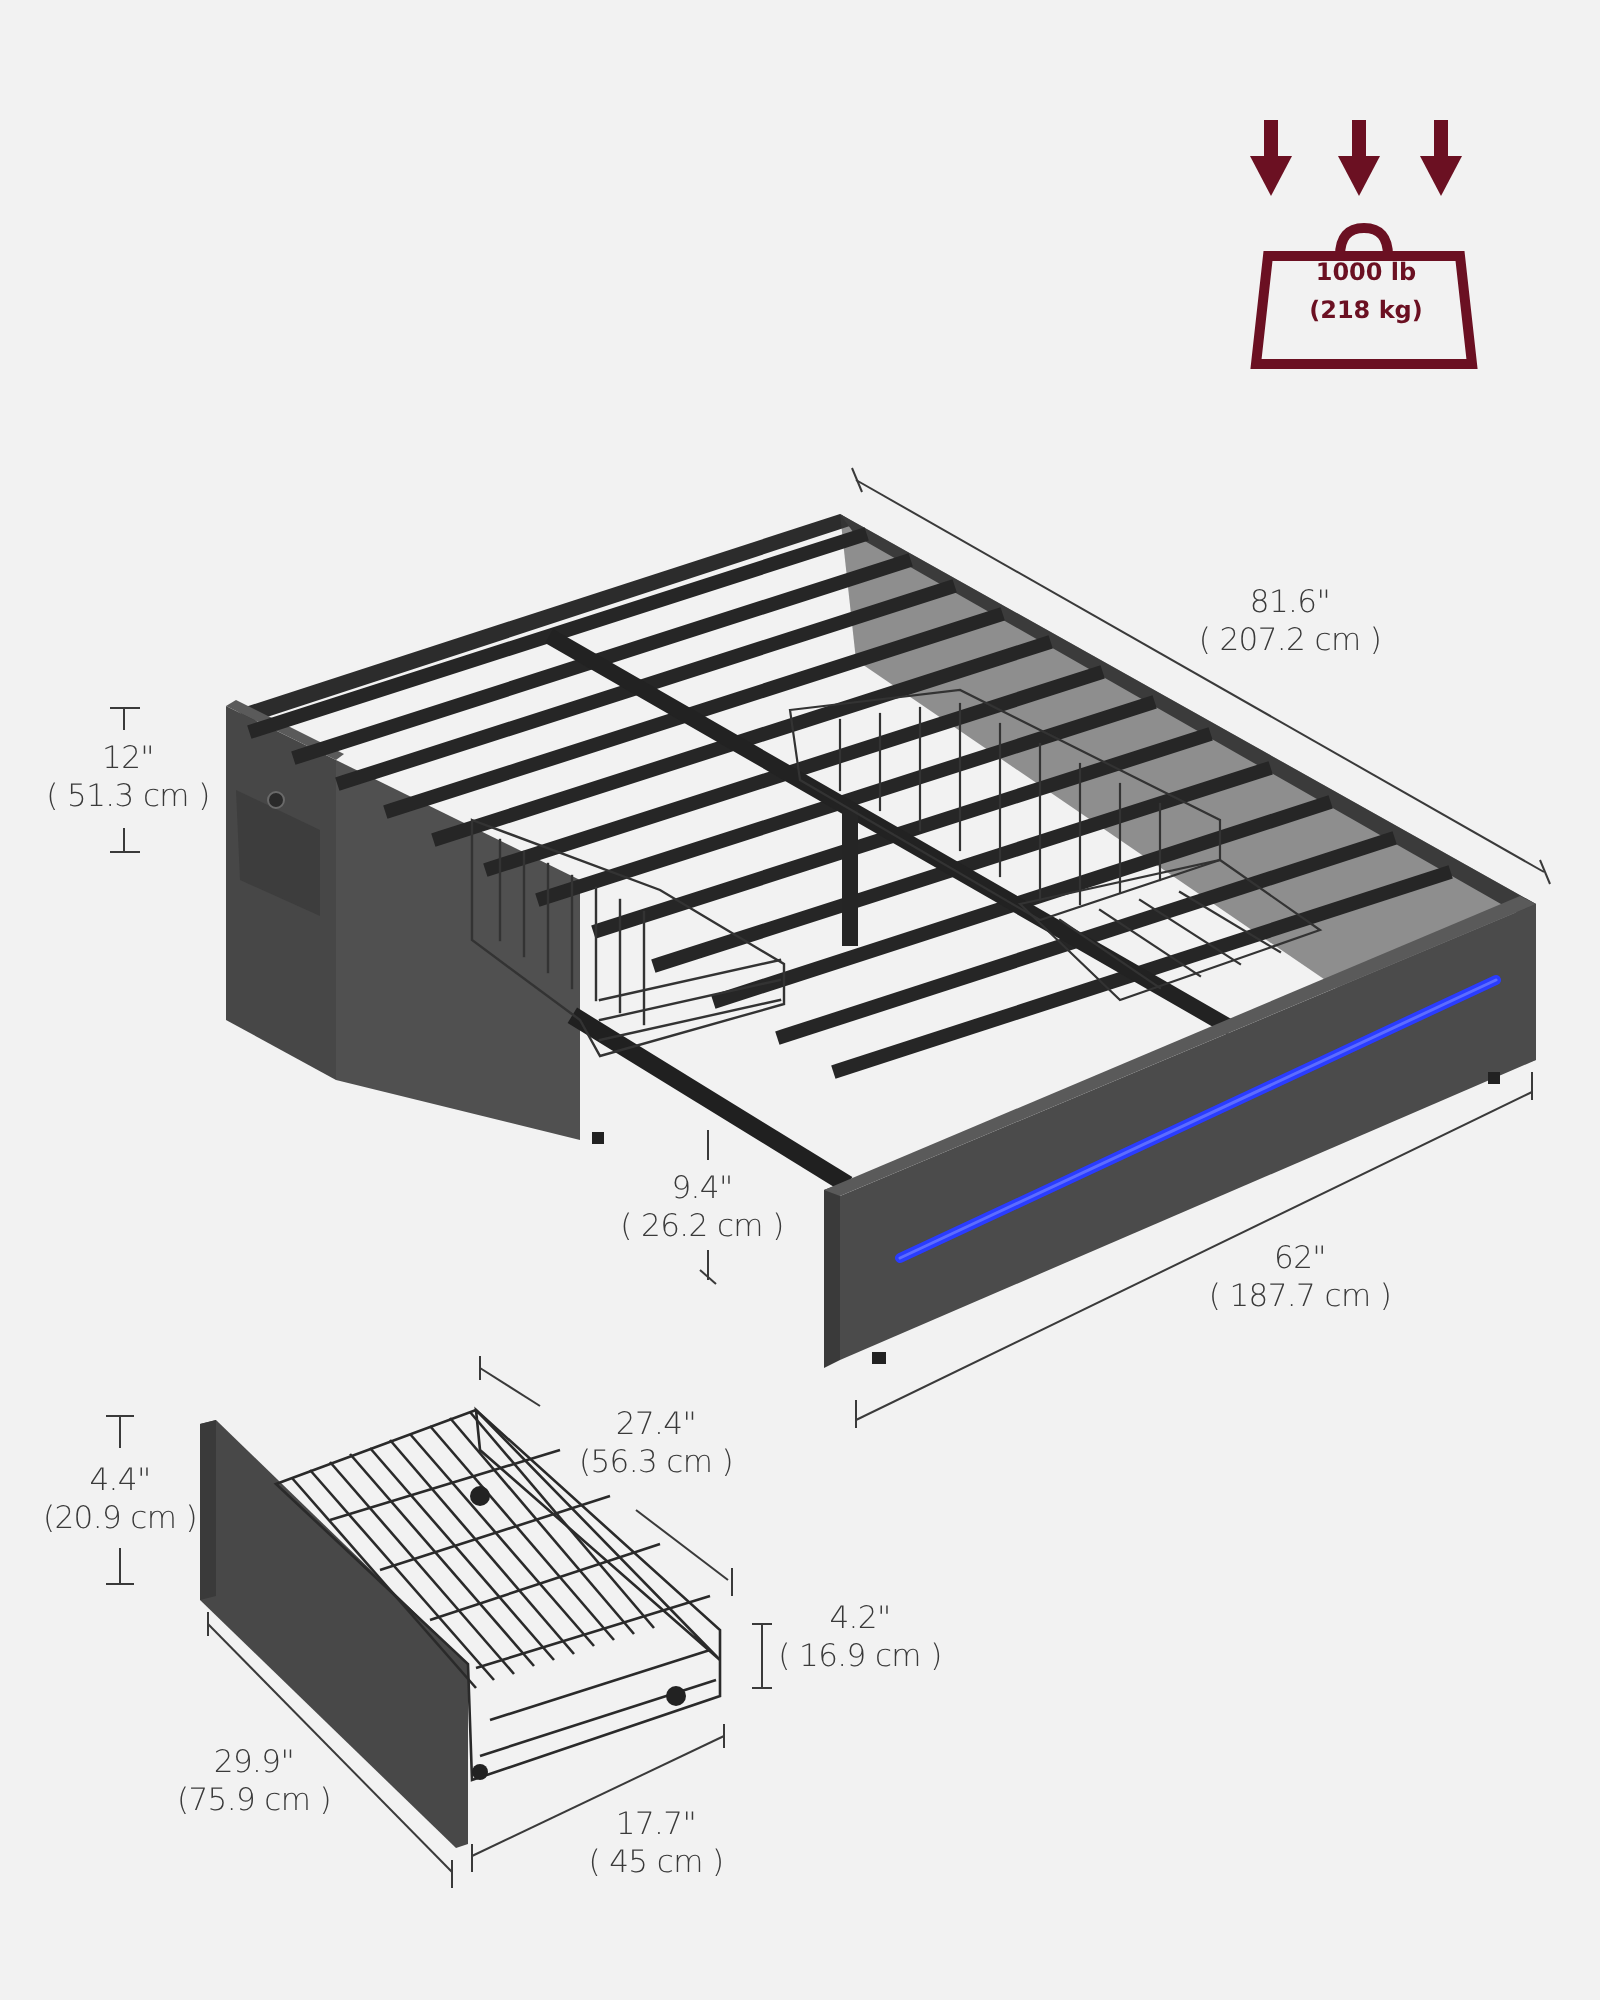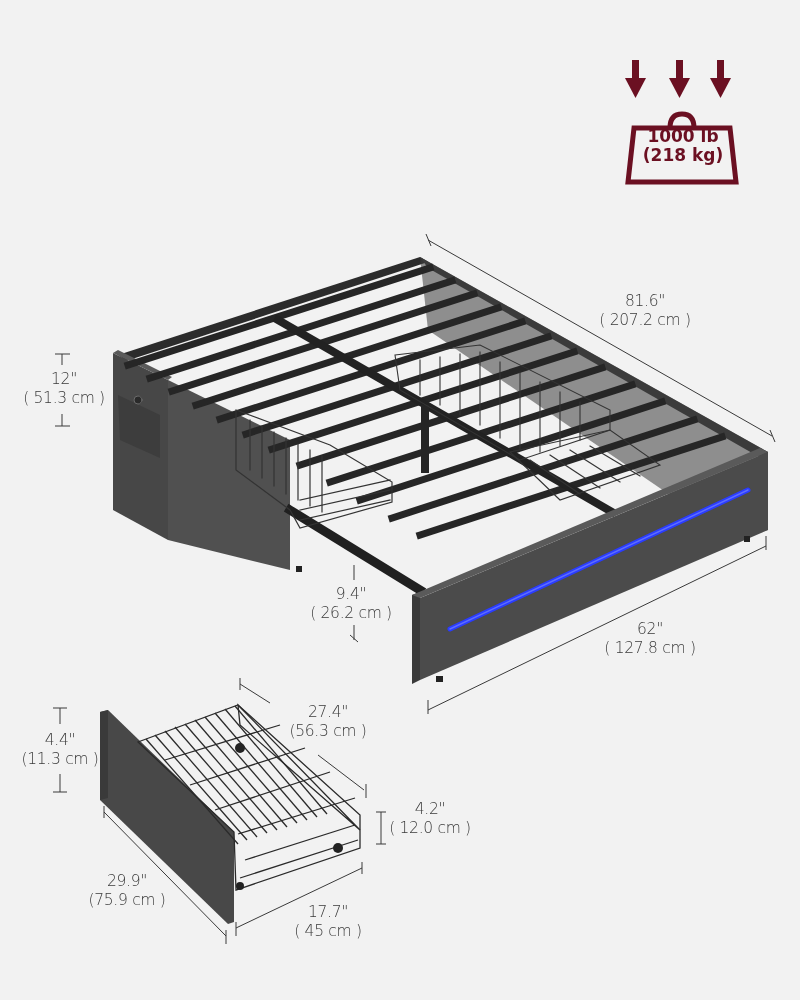--- a/index.html
+++ b/index.html
@@ -24,21 +24,21 @@
   .label span { display: block; }
   .weight-badge {
     position: absolute;
     left: 624px; top: 58px; width: 116px; height: 128px;
   }
   .weight-text {
     position: absolute;
     left: 640px; top: 127px; width: 86px;
     color: #6b1022;
     font-weight: bold;
-    font-size: 17px;
+    font-size: 12px;
     line-height: 19px;
     text-align: center;
   }
   .weight-text span { display: block; }
 </style>
 </head>
 <body>
 
 <div class="canvas">
 
@@ -223,34 +223,34 @@
   <div class="label" style="left:10px; top:370px; width:108px;">
     <span>12"</span>
     <span>( 51.3 cm )</span>
   </div>
   <div class="label" style="left:296px; top:585px; width:110px;">
     <span>9.4"</span>
     <span>( 26.2 cm )</span>
   </div>
   <div class="label" style="left:590px; top:620px; width:120px;">
     <span>62"</span>
-    <span>( 127.8 cm )</span>
+    <span>( 187.7 cm )</span>
   </div>
 
   <div class="label" style="left:278px; top:703px; width:100px;">
     <span>27.4"</span>
     <span>(56.3 cm )</span>
   </div>
   <div class="label" style="left:10px; top:731px; width:100px;">
     <span>4.4"</span>
-    <span>(11.3 cm )</span>
+    <span>(20.9 cm )</span>
   </div>
   <div class="label" style="left:384px; top:800px; width:92px;">
     <span>4.2"</span>
-    <span>( 12.0 cm )</span>
+    <span>( 16.9 cm )</span>
   </div>
   <div class="label" style="left:72px; top:872px; width:110px;">
     <span>29.9"</span>
     <span>(75.9 cm )</span>
   </div>
   <div class="label" style="left:276px; top:903px; width:104px;">
     <span>17.7"</span>
     <span>( 45 cm )</span>
   </div>
 

